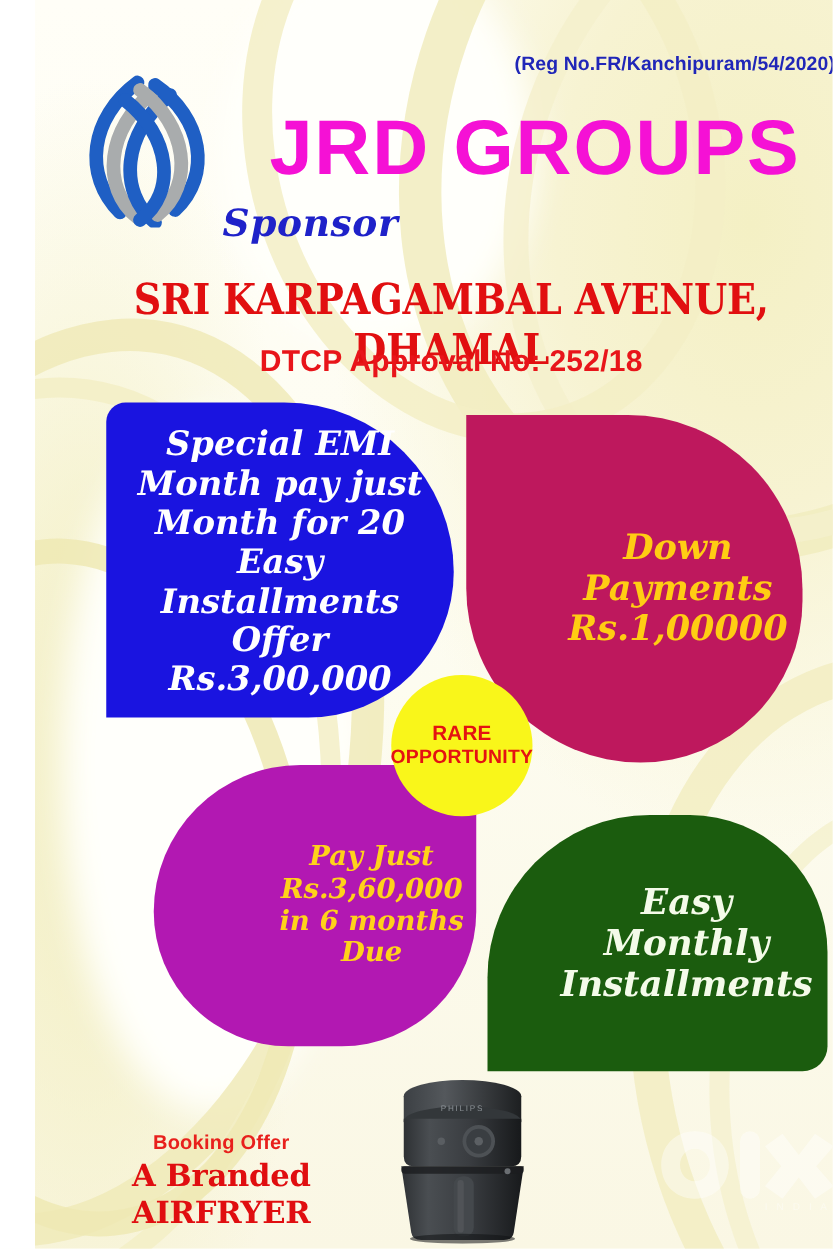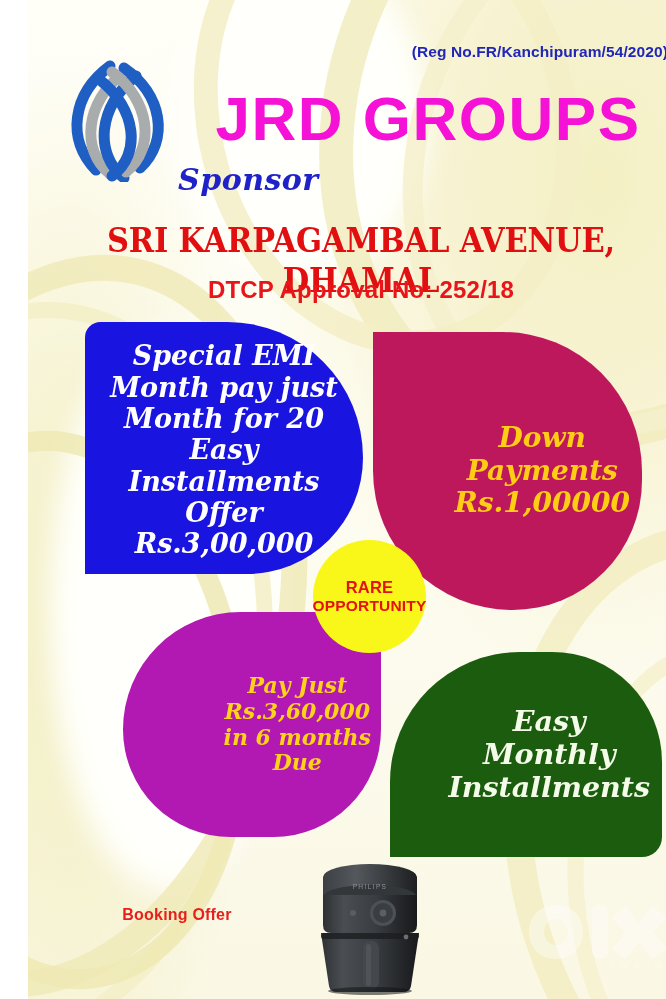--- a/index.html
+++ b/index.html
@@ -337,20 +337,21 @@
     </div>
 
     <div class="center-circle">
       <span class="cc1">RARE</span>
       <span class="cc2">OPPORTUNITY</span>
     </div>
   </div>
 
   <div class="booking">
     <div class="b1">Booking Offer</div>
+    <div class="b2">A Branded  AIRFRYER</div>
   </div>
 
   <div class="airfryer">
     <svg viewBox="0 0 118 140" xmlns="http://www.w3.org/2000/svg">
       <defs>
         <linearGradient id="bodyg" x1="0" y1="0" x2="1" y2="0">
           <stop offset="0%" stop-color="#2e3134"></stop>
           <stop offset="22%" stop-color="#4a4e52"></stop>
           <stop offset="55%" stop-color="#3a3d41"></stop>
           <stop offset="100%" stop-color="#17191b"></stop>

